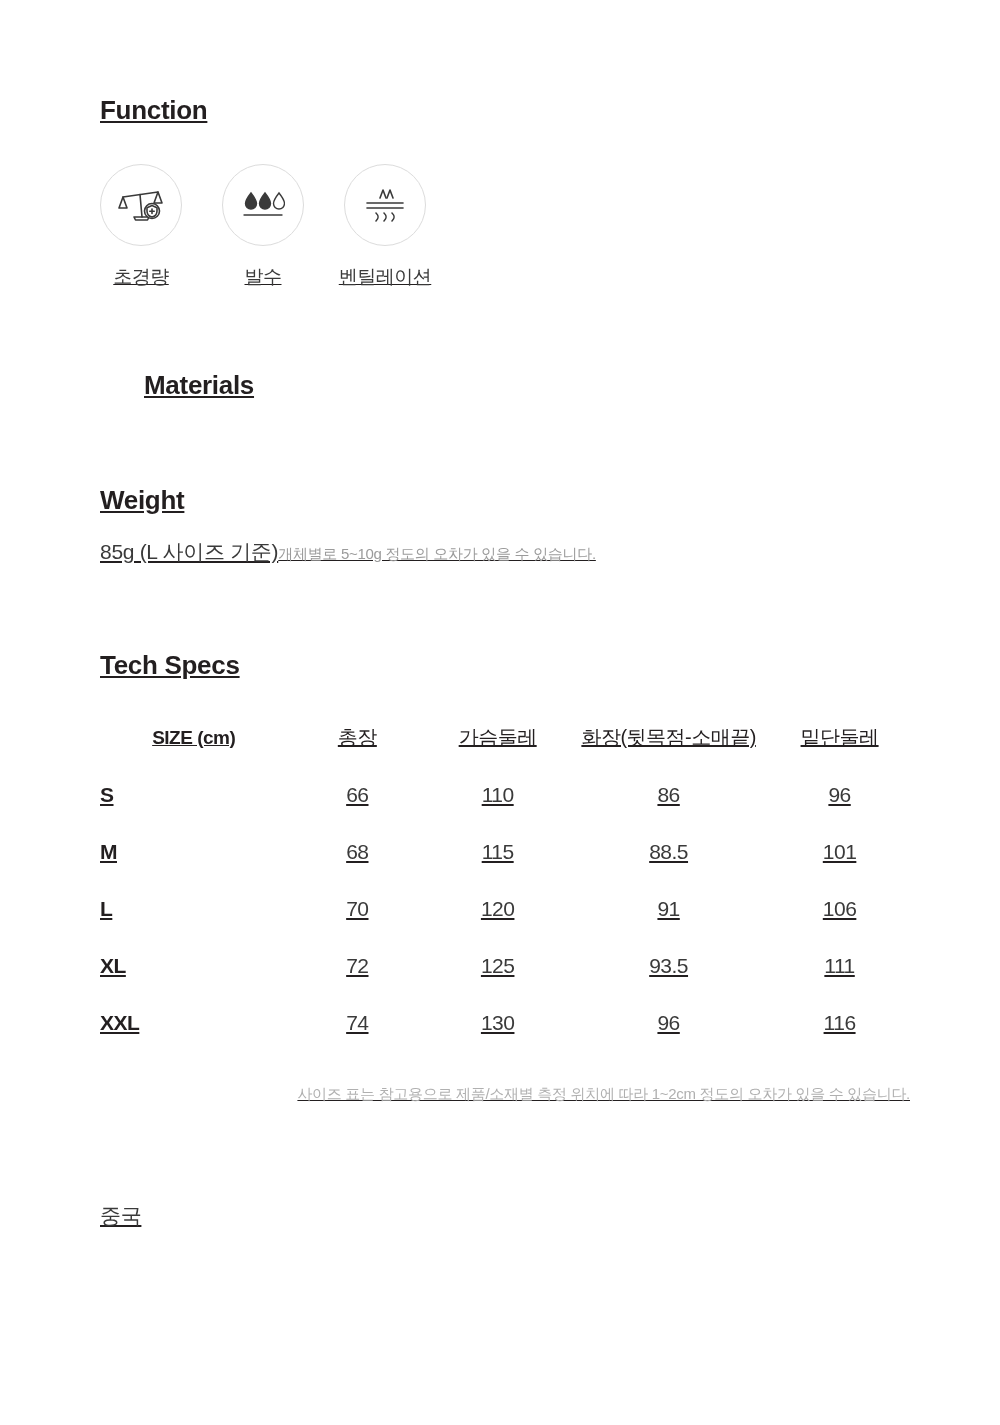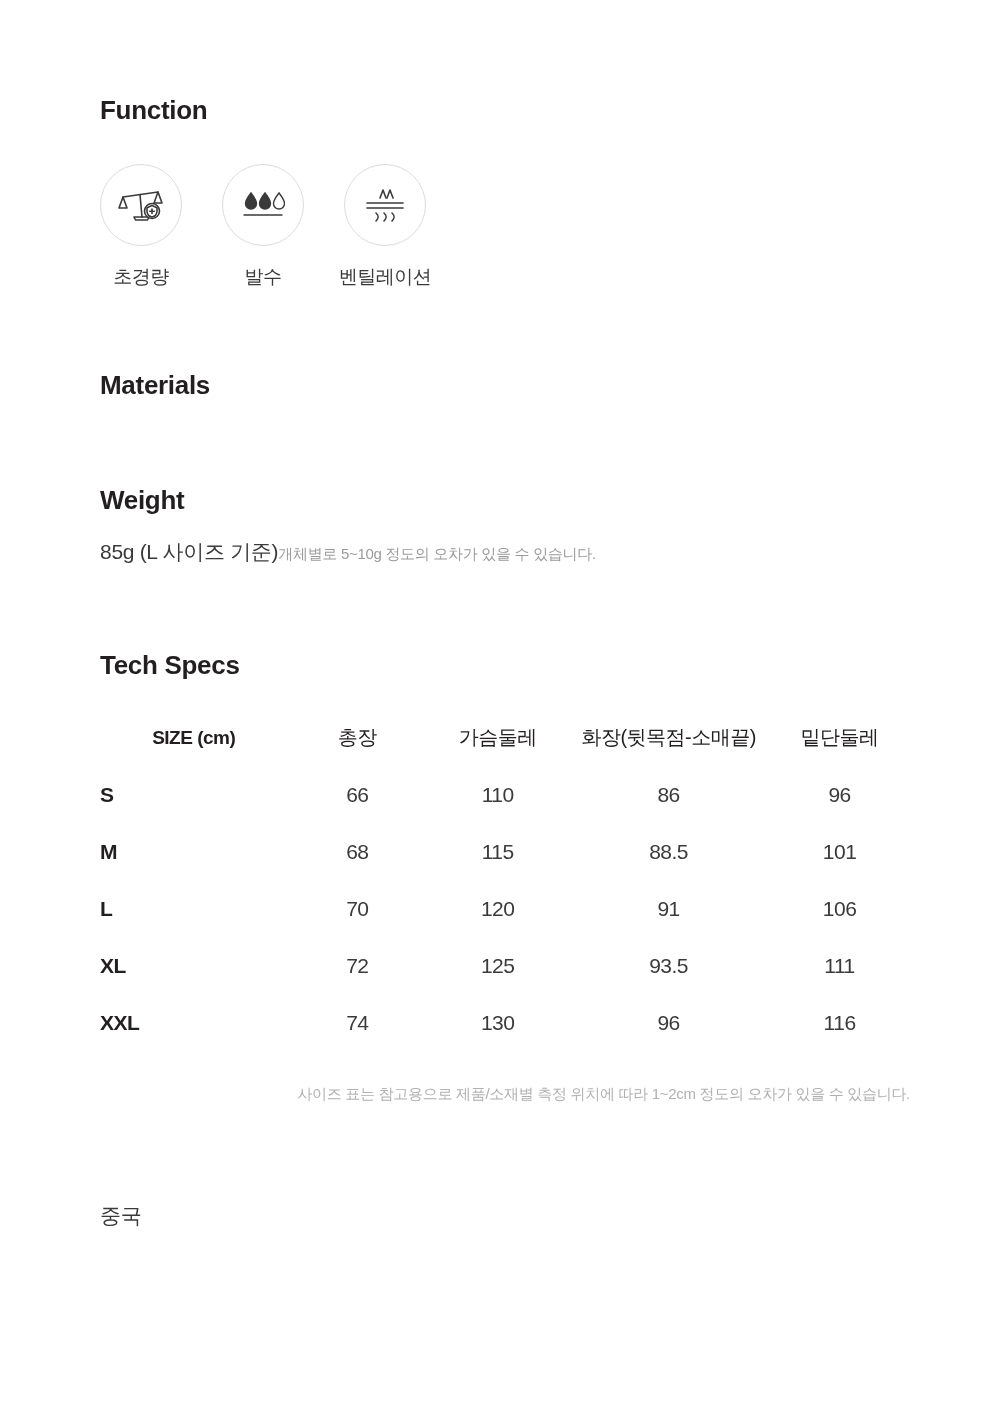--- a/index.html
+++ b/index.html
@@ -8,20 +8,21 @@
     height: 1425px;
     background: #ffffff;
     font-family: "Liberation Sans", sans-serif;
     color: #231f20;
   }
   .page {
     position: relative;
     width: 856px;
     height: 1425px;
     padding: 0 100px;
+    text-decoration: underline;
   }
 
   h2.section-title {
     font-size: 26px;
     font-weight: bold;
     letter-spacing: -0.3px;
     color: #231f20;
   }
 
   
@@ -49,21 +50,21 @@
   }
   .func-label {
     margin-top: 18px;
     font-size: 19px;
     color: #3a3a3a;
     white-space: nowrap;
     letter-spacing: -0.5px;
   }
 
   
-  .materials-section { padding-top: 80px; }
+  .materials-section { padding-top: 80px; margin-left: 44px; }
   .body-text {
     margin-top: 20px;
     font-size: 21px;
     color: #3a3a3a;
     letter-spacing: -0.3px;
   }
 
   
   .weight-section { padding-top: 84px; }
   .weight-line {

